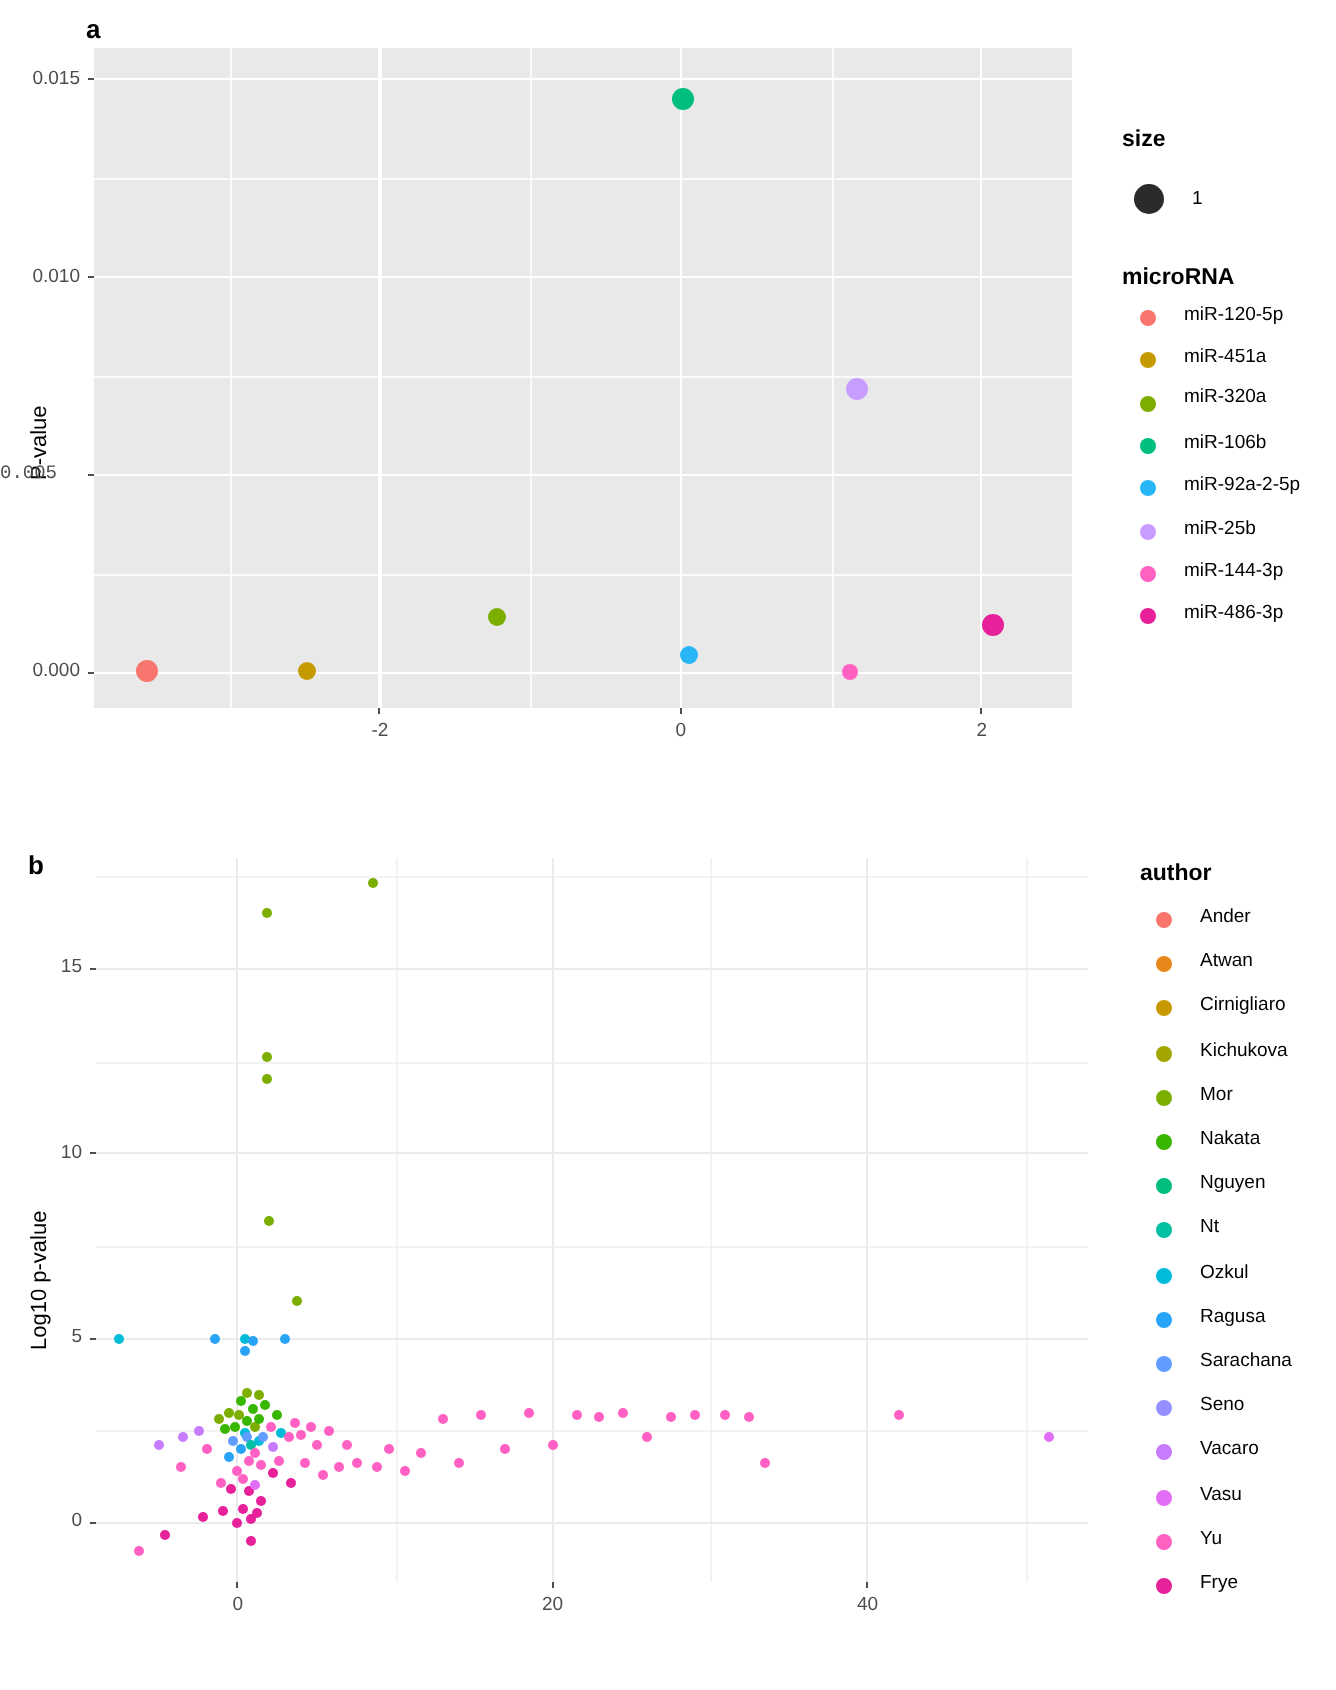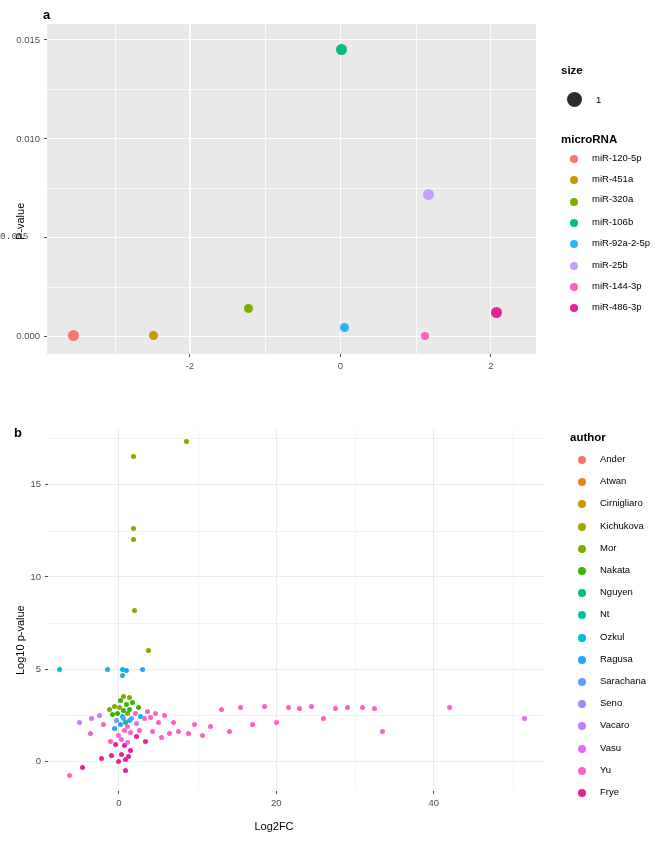--- a/index.html
+++ b/index.html
@@ -284,21 +284,20 @@
       <div class="dot" style="left: 273.056px; top: 287.469px; width: 5px; height: 5px; background: rgb(255, 97, 195);"></div>
       <div class="dot" style="left: 284.865px; top: 277.311px; width: 5px; height: 5px; background: rgb(255, 97, 195);"></div>
       <div class="dot" style="left: 296.675px; top: 276.388px; width: 5px; height: 5px; background: rgb(255, 97, 195);"></div>
       <div class="dot" style="left: 312.421px; top: 276.388px; width: 5px; height: 5px; background: rgb(255, 97, 195);"></div>
       <div class="dot" style="left: 324.23px; top: 277.311px; width: 5px; height: 5px; background: rgb(255, 97, 195);"></div>
       <div class="dot" style="left: 332.103px; top: 300.398px; width: 5px; height: 5px; background: rgb(255, 97, 195);"></div>
       <div class="dot" style="left: 399.024px; top: 276.388px; width: 5px; height: 5px; background: rgb(255, 97, 195);"></div>
       <div class="dot" style="left: 473.817px; top: 287.469px; width: 5px; height: 5px; background: rgb(227, 110, 246);"></div>
     </div>
 
-  <div class="axis-label" id="b-xlabel" style="left:0;top:405px;width:548px;text-align:center;">Log2FC</div>
   <div class="ylab-rot" id="b-ylabel" style="left:14px;top:260px;">Log10 p-value</div>
 
   <div class="legend-title" style="left:570px;top:16px;">author</div>
   <div id="b-legend-items">
       <div class="legend-dot" style="left: 578px; top: 41px; width: 8px; height: 8px; background: rgb(248, 118, 109);"></div>
       <div class="legend-item-label" style="left: 600px; top: 38px;">Ander</div>
       <div class="legend-dot" style="left: 578px; top: 63.2px; width: 8px; height: 8px; background: rgb(232, 135, 26);"></div>
       <div class="legend-item-label" style="left: 600px; top: 60.2px;">Atwan</div>
       <div class="legend-dot" style="left: 578px; top: 85.4px; width: 8px; height: 8px; background: rgb(199, 152, 0);"></div>
       <div class="legend-item-label" style="left: 600px; top: 82.4px;">Cirnigliaro</div>

